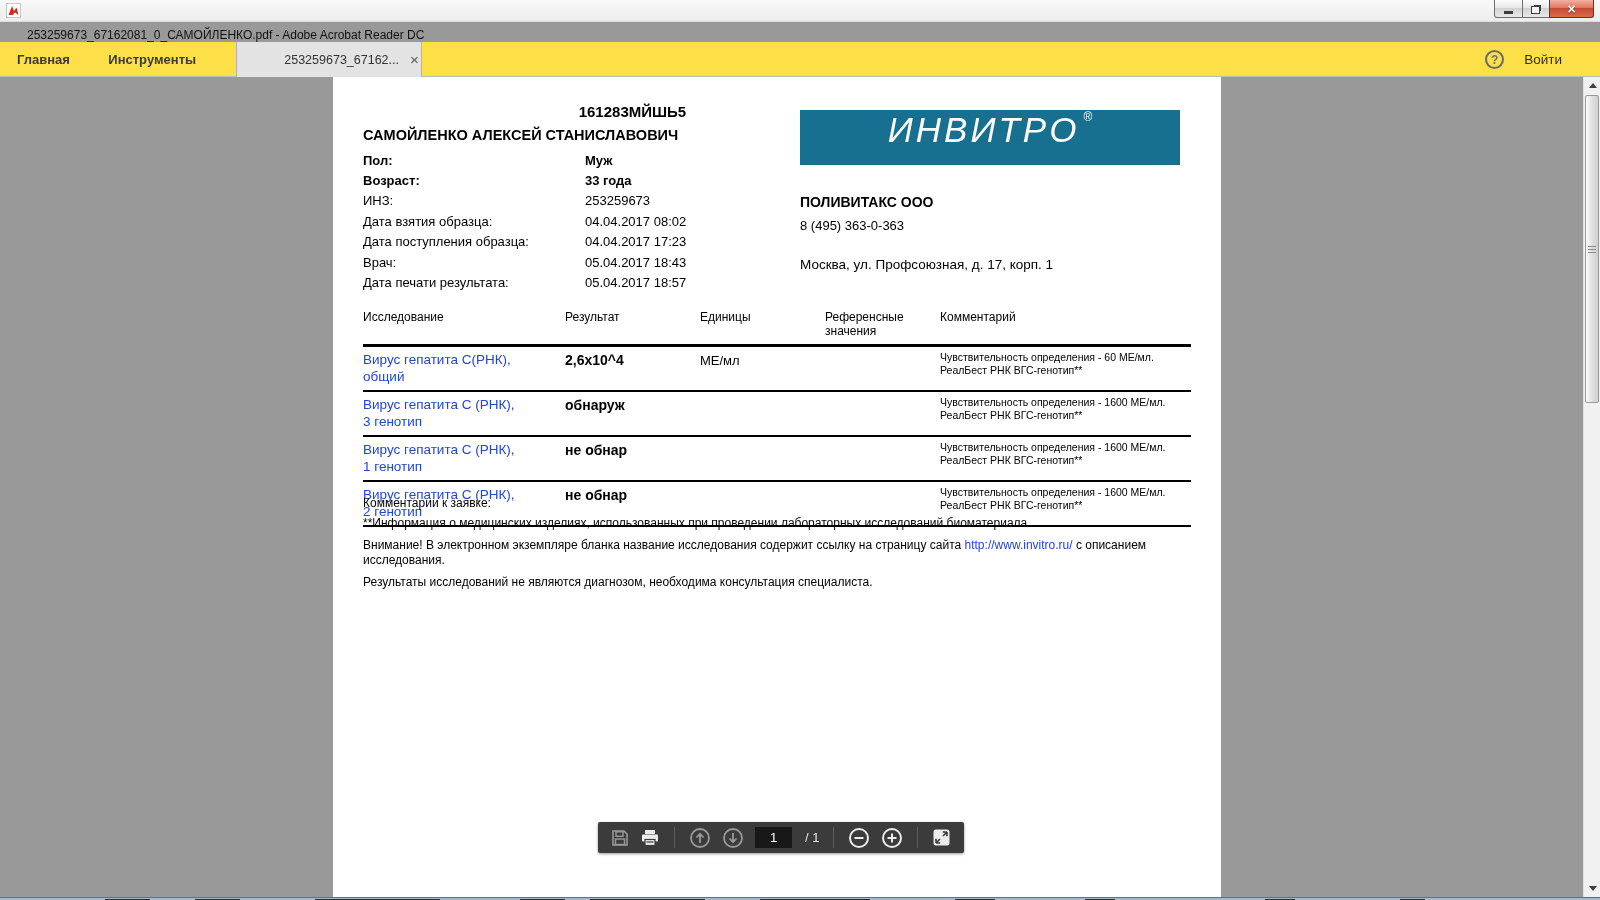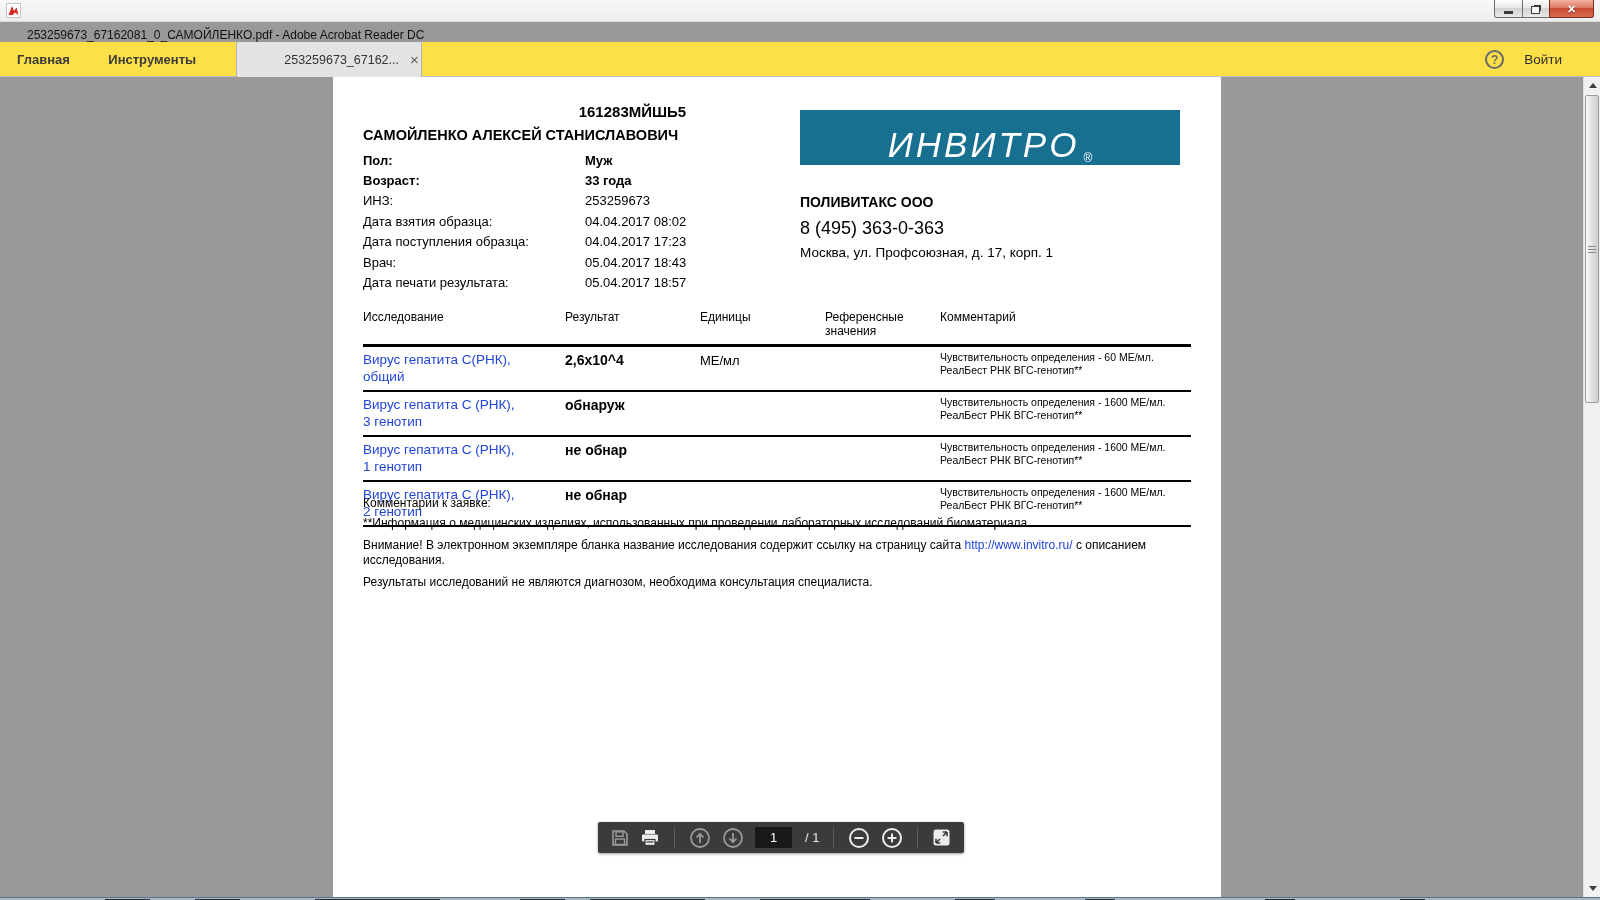--- a/index.html
+++ b/index.html
@@ -55,26 +55,26 @@
   
   .page-inner { position:relative; width:100%; height:100%; color:#000; }
   .patient { position:absolute; left:30px; top:26px; }
   .code { font-size:15px; font-weight:bold; margin-bottom:7px;text-align:right; }
   .pname { font-size:14.5px; font-weight:bold; margin-bottom:7px; }
   .frow { display:flex; height:20.4px; align-items:center; font-size:13px; }
   .frow .flabel { width:222px; }
   .frow.bold { font-weight:bold; }
 
   .org { position:absolute; left:467px; top:33px; width:382px; }
-  .logo-box { width:380px; height:55px; background:#17708f; color:#fff; display:flex; align-items:flex-end; justify-content:center; }
+  .logo-box { width:380px; height:55px; background:#17708f; color:#fff; display:flex; align-items:flex-start; justify-content:center; }
   .logo-text { font-size:35px; font-style:italic; letter-spacing:3px; }
   .logo-reg { font-size:12px; vertical-align:super; margin-left:4px; font-style:normal; }
   .clinic { margin-top:29px; }
   .clinic-name { font-size:14px; font-weight:bold; margin-bottom:8px; }
-  .clinic-phone { font-size:18px; margin-bottom:6px; }
+  .clinic-phone { font-size:13px; margin-bottom:24px; }
   .clinic-addr { font-size:13.5px; }
 
   .rtable { position:absolute; left:30px; top:233px; width:828px; }
   .thead, .trow { display:grid; grid-template-columns:202px 135px 125px 115px auto; }
   .thead { font-size:12px; padding-bottom:6px; border-bottom:3px solid #000; }
   .trow { border-bottom:2px solid #000; padding:4px 0 5px; min-height:37px; }
   .cell-name { color:#2144d9; font-size:13.5px; line-height:17px; }
   .cell-result { font-size:14px; font-weight:bold; padding-top:1px; }
   .cell-units { font-size:13px; padding-top:2px; }
   .cell-comment { font-size:10.5px; line-height:12.5px; white-space:nowrap; }

